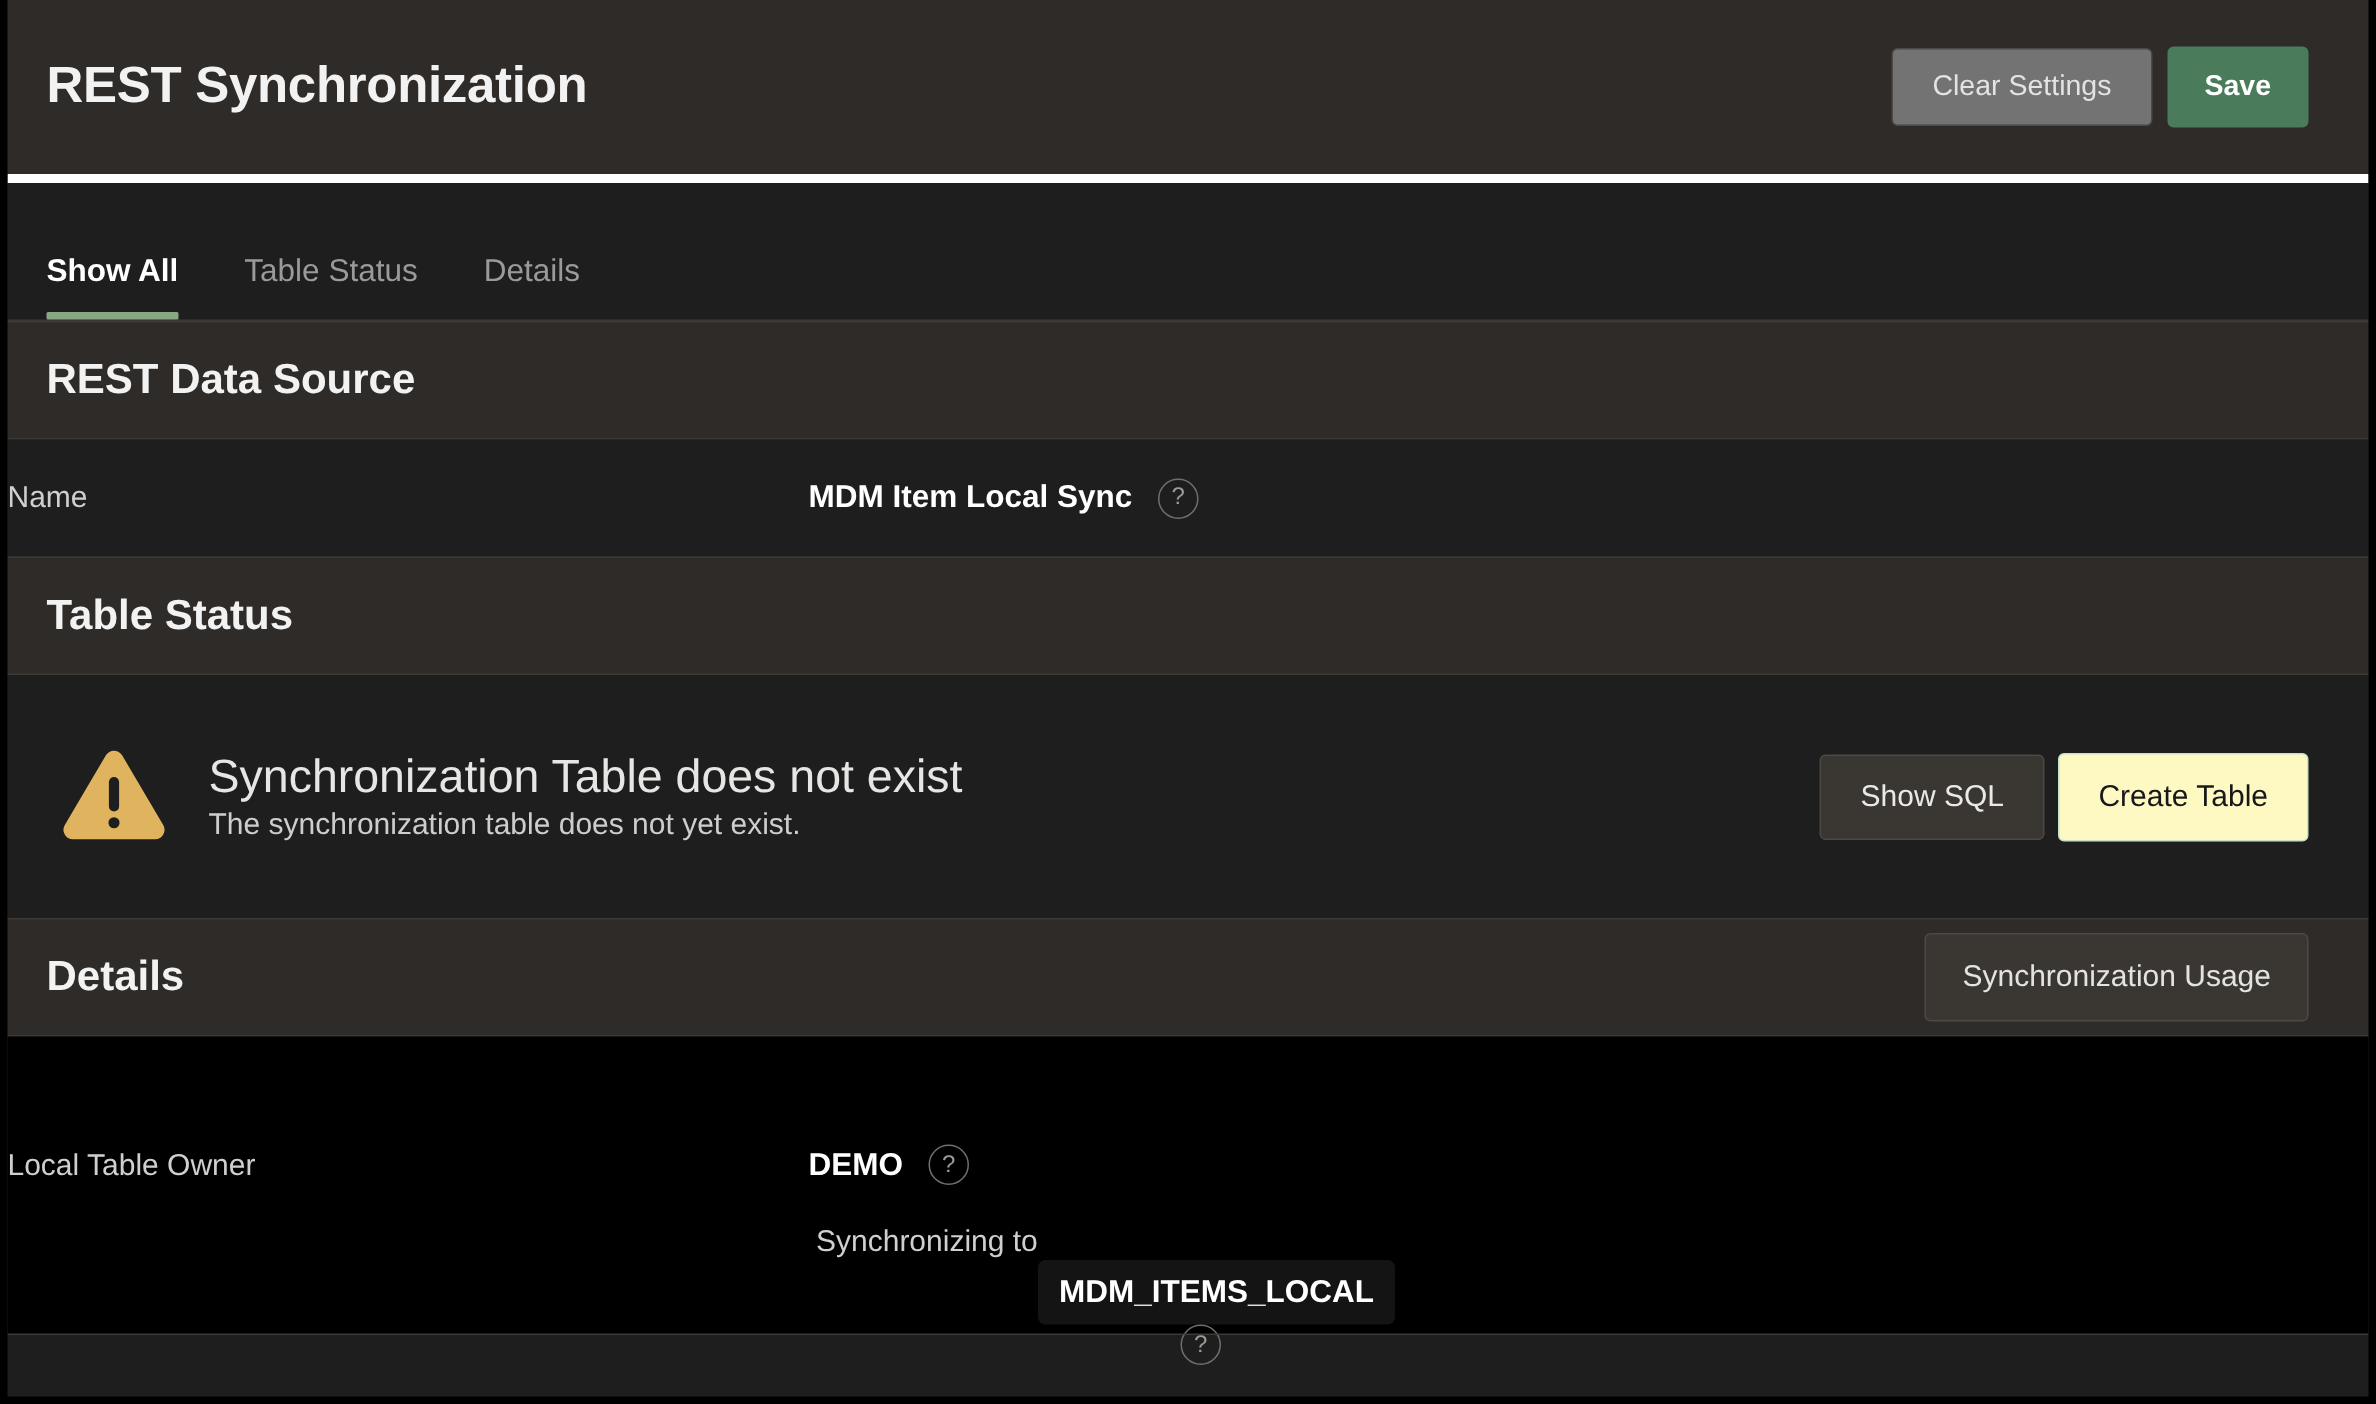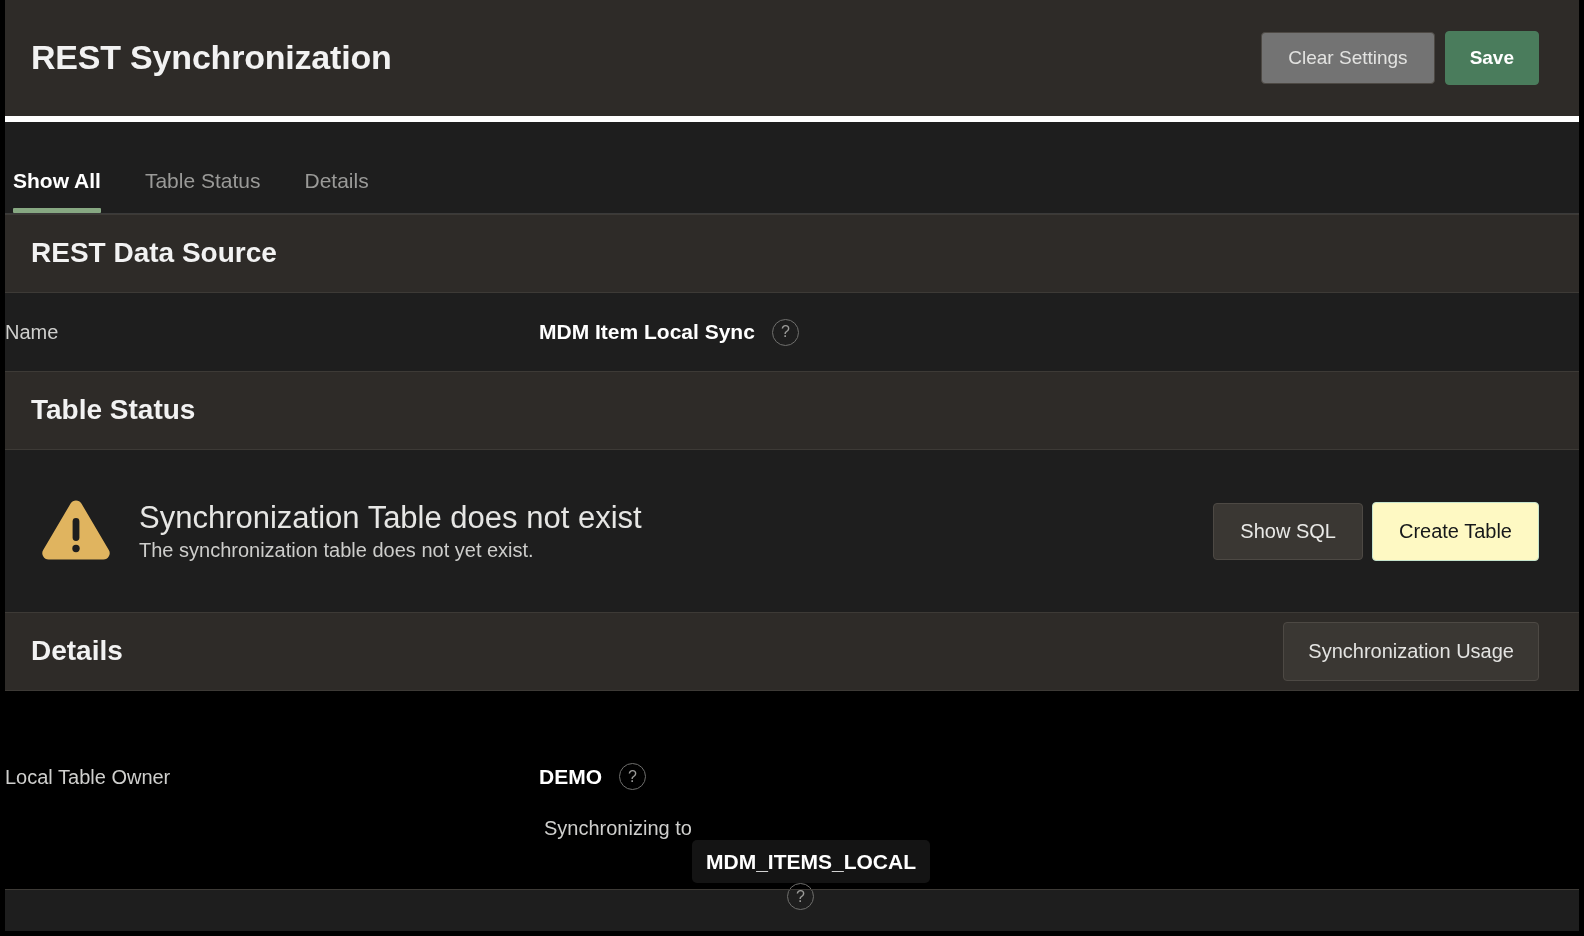--- a/index.html
+++ b/index.html
@@ -72,21 +72,21 @@
   }
 
   
   .tabbar {
     position: relative;
     height: 92px;
     background: #1e1e1e;
     border-bottom: 1px solid #3a3a3a;
     display: flex;
     align-items: flex-end;
-    padding-left: 8px;
+    padding-left: 26px;
   }
   .tab {
     position: relative;
     font-size: 21px;
     color: #9a9a98;
     padding: 0 22px 22px 0;
     margin-right: 22px;
     cursor: pointer;
     line-height: 1;
   }

